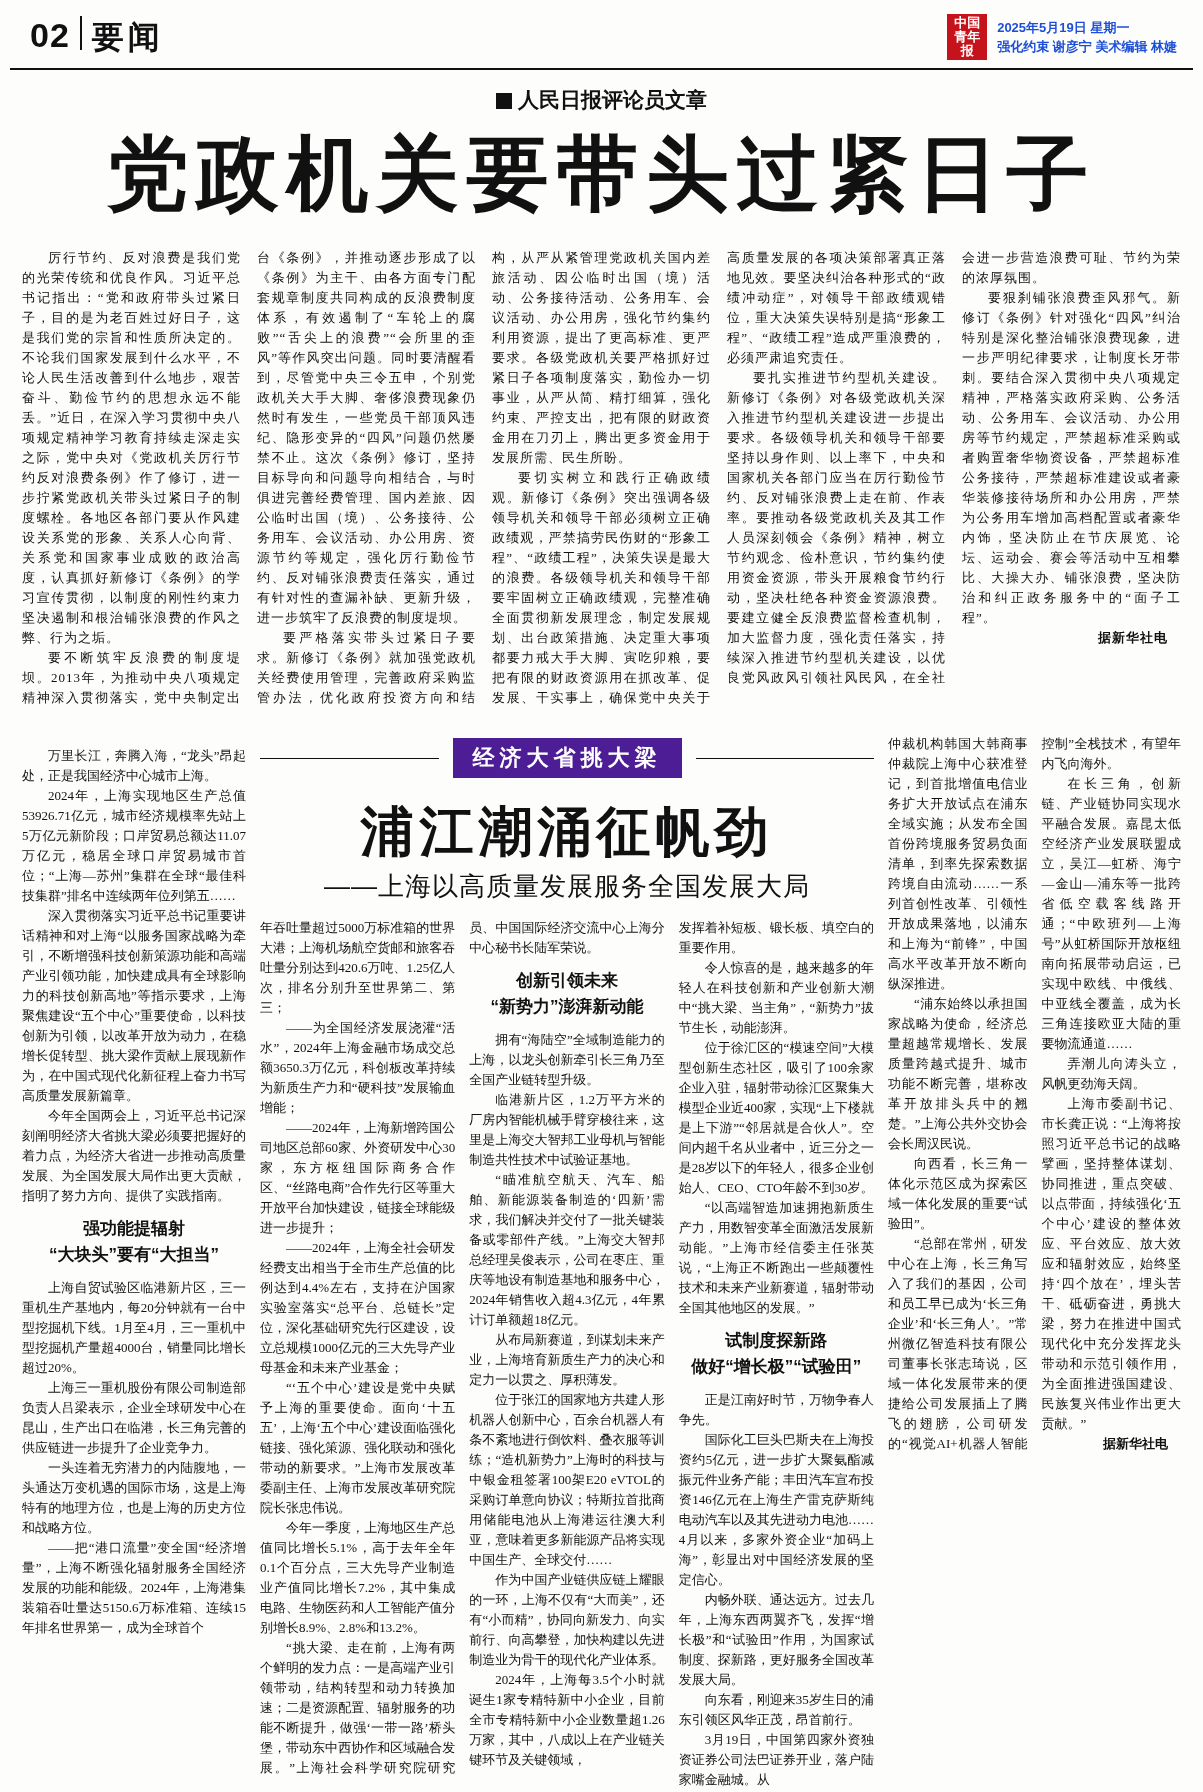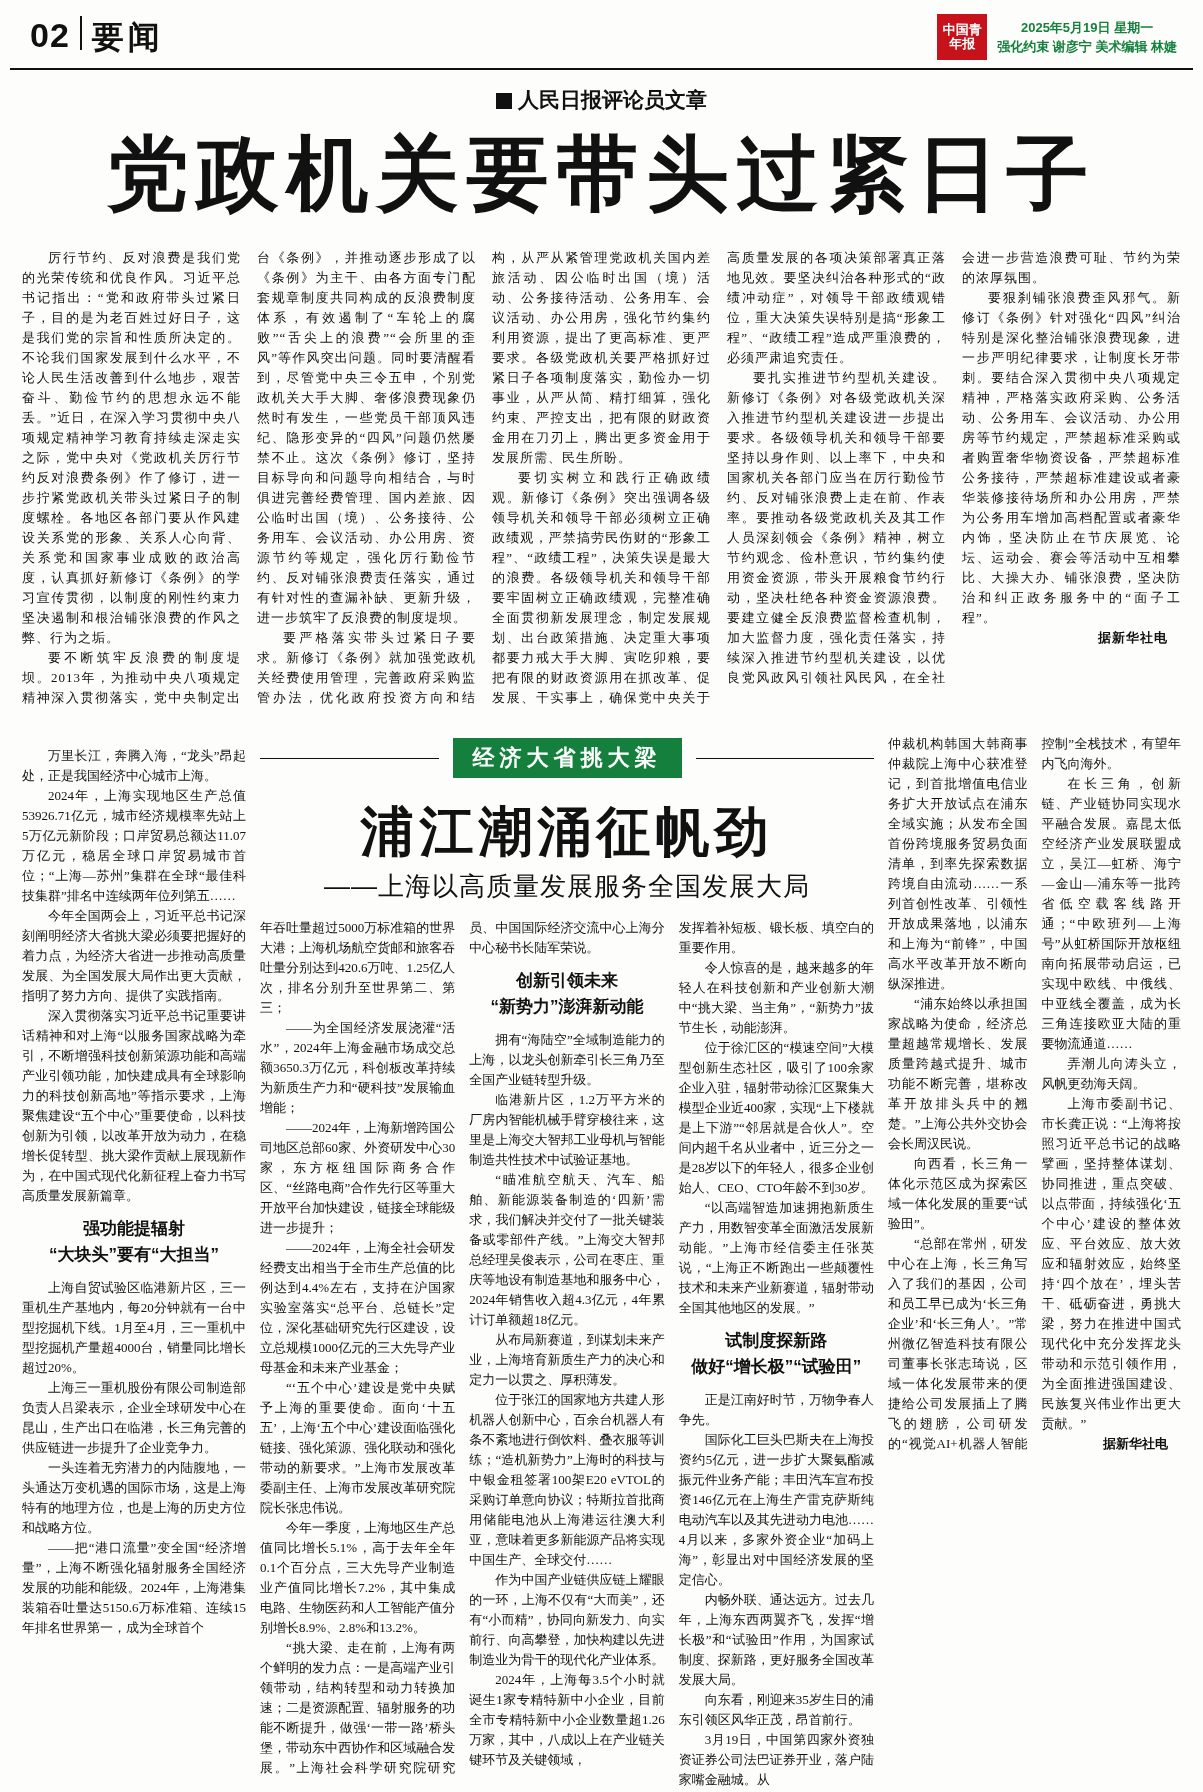--- a/index.html
+++ b/index.html
@@ -11,26 +11,26 @@
   }
   
   .hdr { display:flex; justify-content:space-between; align-items:flex-end;
          padding:4px 18px 8px 22px; }
   .hdr-left { display:flex; gap:10px;
               font-family:"Liberation Sans", sans-serif; }
   .pg-num { font-size:34px; font-weight:bold; letter-spacing:1px; }
   .hdr-div { width:2px; height:34px; background:#111; }
   .pg-sec { font-size:32px; font-weight:bold; letter-spacing:4px; }
   .hdr-right { display:flex; align-items:center; gap:10px; }
-  .masthead-logo { width:50px; height:46px; background:#c6131b; color:#fff;
+  .masthead-logo { width:40px; height:46px; background:#c6131b; color:#fff;
     display:flex; align-items:center; justify-content:center; text-align:center;
     font-family:"Liberation Serif", serif; font-weight:bold; font-size:13px;
     line-height:14px; padding:4px;margin-left:48px; }
   .date-blk { font-family:"Liberation Sans", sans-serif; font-size:13px;
-    font-weight:bold; line-height:19px; color:#15803d;text-align:center; }
+    font-weight:bold; line-height:19px; color:#1d4ed8; }
   .hdr-rule { height:2px; background:#111; margin:0 2px; }
   
   .kicker { text-align:center; margin-top:16px;
     font-family:"Liberation Sans", sans-serif; font-size:21px; font-weight:bold; }
   .kicker .sq { display:inline-block; width:16px; height:16px; background:#111;
     margin-right:6px; vertical-align:middle; }
   .headline { text-align:center; font-size:82px; font-weight:bold;
     letter-spacing:8px; margin:6px 0 18px 0; font-family:Liberation Mono, monospace; }
   .art1-cols { column-count:5; column-gap:16px; padding:0 14px;
     font-size:13px; line-height:20px; text-align:justify; letter-spacing:1px; }
@@ -40,21 +40,21 @@
     column-gap:14px; padding:0 14px; margin-top:26px; }
   .fcol { font-size:13px; line-height:20px; text-align:justify; }
   .fcol p { text-indent:2em; }
   .fcol p.cont { text-indent:0; }
   .f-left { padding-top:12px; }
   .f-mid  {}
   .f-right{ column-count:2; column-gap:14px; }
   .titleblock { text-align:center; margin-bottom:14px; }
   .badge-row { display:flex; align-items:center; gap:14px; margin:4px 0 18px 0; }
   .badge-row .line { flex:1; height:1px; background:#111; }
-  .badge { background:#15803d; color:#fff; font-family:"Liberation Sans", sans-serif;
+  .badge { background:#4c1d95; color:#fff; font-family:"Liberation Sans", sans-serif;
     font-weight:bold; font-size:22px; letter-spacing:5px; padding:5px 20px; }
   .f-title { font-family:"Liberation Sans", sans-serif; font-weight:bold;
     font-size:54px; letter-spacing:5px; }
   .f-sub { font-family:"Liberation Sans", sans-serif; font-size:26px;
     letter-spacing:1px; }
   .mid-cols { column-count:3; column-gap:14px; }
   h3.subhead { font-family:"Liberation Sans", sans-serif; text-align:center;
     font-size:17px; line-height:26px; margin:10px 0; text-indent:0;
     break-inside:avoid; }
   p.byline { text-align:right; font-weight:bold; text-indent:0; padding-right:1em; }
@@ -91,22 +91,22 @@
       <p>要切实树立和践行正确政绩观。新修订《条例》突出强调各级领导机关和领导干部必须树立正确政绩观，严禁搞劳民伤财的“形象工程”、“政绩工程”，决策失误是最大的浪费。各级领导机关和领导干部要牢固树立正确政绩观，完整准确全面贯彻新发展理念，制定发展规划、出台政策措施、决定重大事项都要力戒大手大脚、寅吃卯粮，要把有限的财政资源用在抓改革、促发展、干实事上，确保党中央关于高质量发展的各项决策部署真正落地见效。要坚决纠治各种形式的“政绩冲动症”，对领导干部政绩观错位，重大决策失误特别是搞“形象工程”、“政绩工程”造成严重浪费的，必须严肃追究责任。</p>
       <p>要扎实推进节约型机关建设。新修订《条例》对各级党政机关深入推进节约型机关建设进一步提出要求。各级领导机关和领导干部要坚持以身作则、以上率下，中央和国家机关各部门应当在厉行勤俭节约、反对铺张浪费上走在前、作表率。要推动各级党政机关及其工作人员深刻领会《条例》精神，树立节约观念、俭朴意识，节约集约使用资金资源，带头开展粮食节约行动，坚决杜绝各种资金资源浪费。要建立健全反浪费监督检查机制，加大监督力度，强化责任落实，持续深入推进节约型机关建设，以优良党风政风引领社风民风，在全社会进一步营造浪费可耻、节约为荣的浓厚氛围。</p>
       <p>要狠刹铺张浪费歪风邪气。新修订《条例》针对强化“四风”纠治特别是深化整治铺张浪费现象，进一步严明纪律要求，让制度长牙带刺。要结合深入贯彻中央八项规定精神，严格落实政府采购、公务活动、公务用车、会议活动、办公用房等节约规定，严禁超标准采购或者购置奢华物资设备，严禁超标准公务接待，严禁超标准建设或者豪华装修接待场所和办公用房，严禁为公务用车增加高档配置或者豪华内饰，坚决防止在节庆展览、论坛、运动会、赛会等活动中互相攀比、大操大办、铺张浪费，坚决防治和纠正政务服务中的“面子工程”。</p>
       <p class="byline">据新华社电</p>
     </div>
 
   <div class="feature">
     <div class="fcol f-left">
         <p>万里长江，奔腾入海，“龙头”昂起处，正是我国经济中心城市上海。</p>
         <p>2024年，上海实现地区生产总值53926.71亿元，城市经济规模率先站上5万亿元新阶段；口岸贸易总额达11.07万亿元，稳居全球口岸贸易城市首位；“上海—苏州”集群在全球“最佳科技集群”排名中连续两年位列第五……</p>
+        <p>深入贯彻落实习近平总书记重要讲话精神和对上海“以服务国家战略为牵引，不断增强科技创新策源功能和高端产业引领功能，加快建成具有全球影响力的科技创新高地”等指示要求，上海聚焦建设“五个中心”重要使命，以科技创新为引领，以改革开放为动力，在稳增长促转型、挑大梁作贡献上展现新作为，在中国式现代化新征程上奋力书写高质量发展新篇章。</p>
         <p>今年全国两会上，习近平总书记深刻阐明经济大省挑大梁必须要把握好的着力点，为经济大省进一步推动高质量发展、为全国发展大局作出更大贡献，指明了努力方向、提供了实践指南。</p>
-        <p>深入贯彻落实习近平总书记重要讲话精神和对上海“以服务国家战略为牵引，不断增强科技创新策源功能和高端产业引领功能，加快建成具有全球影响力的科技创新高地”等指示要求，上海聚焦建设“五个中心”重要使命，以科技创新为引领，以改革开放为动力，在稳增长促转型、挑大梁作贡献上展现新作为，在中国式现代化新征程上奋力书写高质量发展新篇章。</p>
         <h3 class="subhead">强功能提辐射<br>“大块头”要有“大担当”</h3>
         <p>上海自贸试验区临港新片区，三一重机生产基地内，每20分钟就有一台中型挖掘机下线。1月至4月，三一重机中型挖掘机产量超4000台，销量同比增长超过20%。</p>
         <p>上海三一重机股份有限公司制造部负责人吕梁表示，企业全球研发中心在昆山，生产出口在临港，长三角完善的供应链进一步提升了企业竞争力。</p>
         <p>一头连着无穷潜力的内陆腹地，一头通达万变机遇的国际市场，这是上海特有的地理方位，也是上海的历史方位和战略方位。</p>
         <p>——把“港口流量”变全国“经济增量”，上海不断强化辐射服务全国经济发展的功能和能级。2024年，上海港集装箱吞吐量达5150.6万标准箱、连续15年排名世界第一，成为全球首个</p>
       </div>
     <div class="f-mid">
       <div class="titleblock">
         <div class="badge-row">
           <span class="line"></span>

